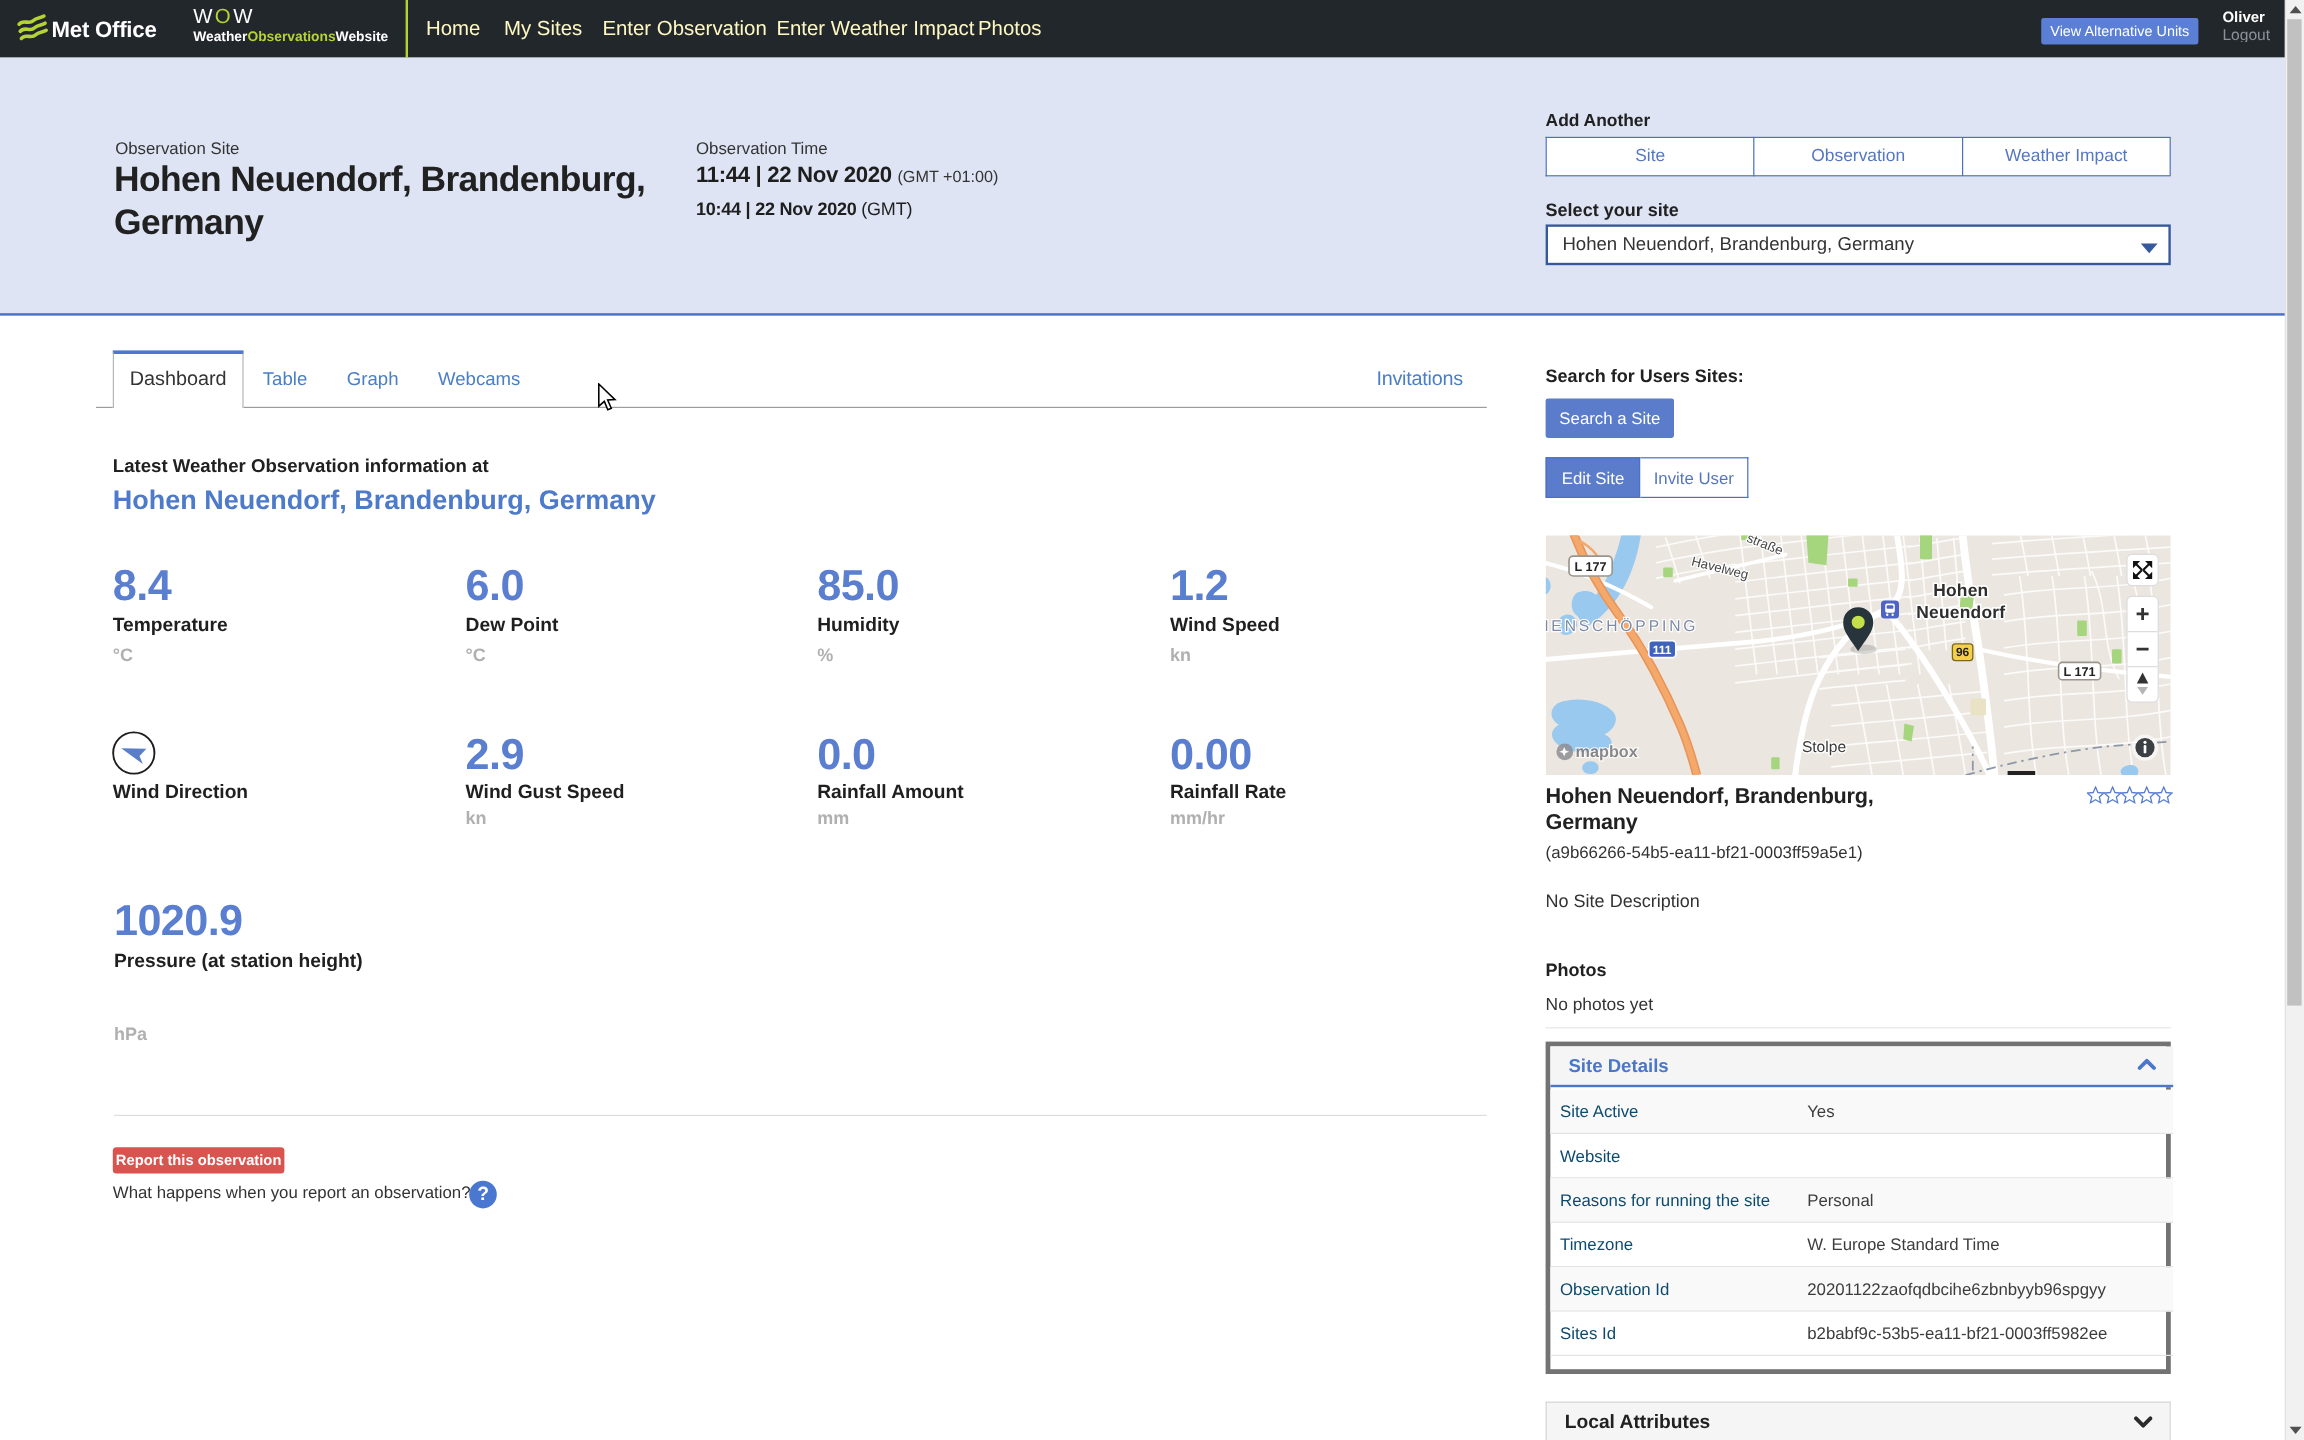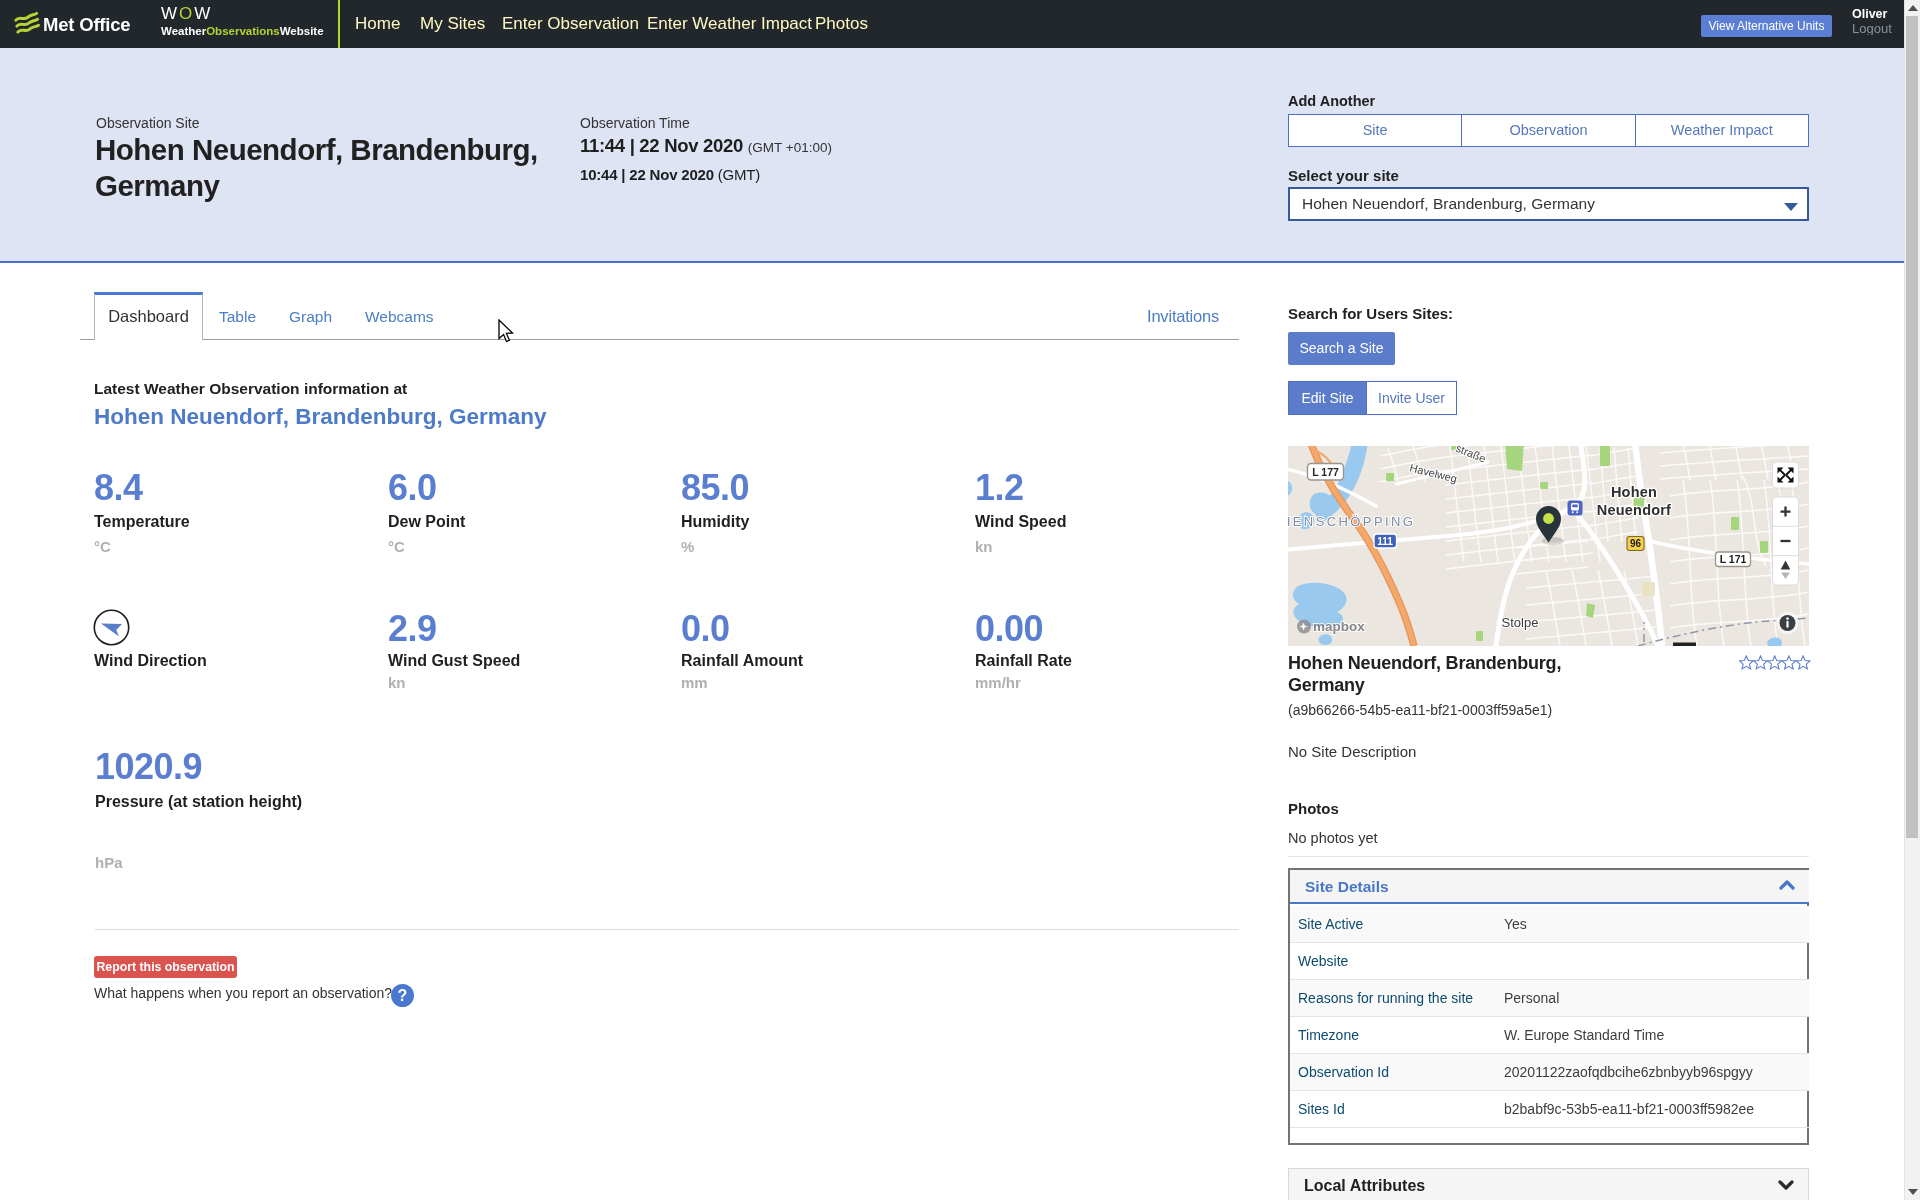--- a/index.html
+++ b/index.html
@@ -78,21 +78,21 @@
 #map { left:1288px; top:446px; width:521px; height:200px; overflow:hidden; }
 #siteH { left:1288px; top:653px; width:310px; color:#212121; font-size:18px; font-weight:bold; line-height:21.5px; letter-spacing:-0.2px; }
 #stars { left:1739px; top:655px; }
 #uuid { left:1288px; top:702px; color:#333; font-size:14px; }
 #noDesc { left:1288px; top:743px; color:#333; font-size:15px; }
 #photosLbl { left:1288px; top:800px; color:#212121; font-size:15px; font-weight:bold; }
 #noPhotos { left:1288px; top:830px; color:#333; font-size:14.5px; }
 #sidehr { left:1288px; top:856px; width:521px; height:1px; background:#e5e5e5; }
 
 
-#sdPanel { left:1288px; top:868px; width:521px; height:277px; border:2px solid #737373; background:#fff; }
+#sdPanel { left:1288px; top:868px; width:521px; height:277px; border:4px solid #737373; background:#fff; }
 #sdHead { position:absolute; left:0; top:0; width:519px; height:34px; background:#f5f5f5;
   border-bottom:2px solid #4a77c9; }
 #sdHead .t { position:absolute; left:15px; top:8px; color:#4a77c9; font-size:15.5px; font-weight:bold; }
 .srow { position:absolute; left:0; width:519px; height:37px; border-bottom:1px solid #e4e4e4; }
 .srow .k { position:absolute; left:8px; top:10px; color:#0c4a6e; font-size:14px; }
 .srow .v { position:absolute; left:214px; top:10px; color:#3d3d3d; font-size:14px; }
 .gray { background:#f9f9f9; }
 #laPanel { left:1288px; top:1168px; width:521px; height:32px; border:1px solid #d8d8d8; border-bottom:none; background:#f5f5f5; }
 #laPanel .t { position:absolute; left:15px; top:8px; color:#212121; font-size:16px; font-weight:bold; }
 

